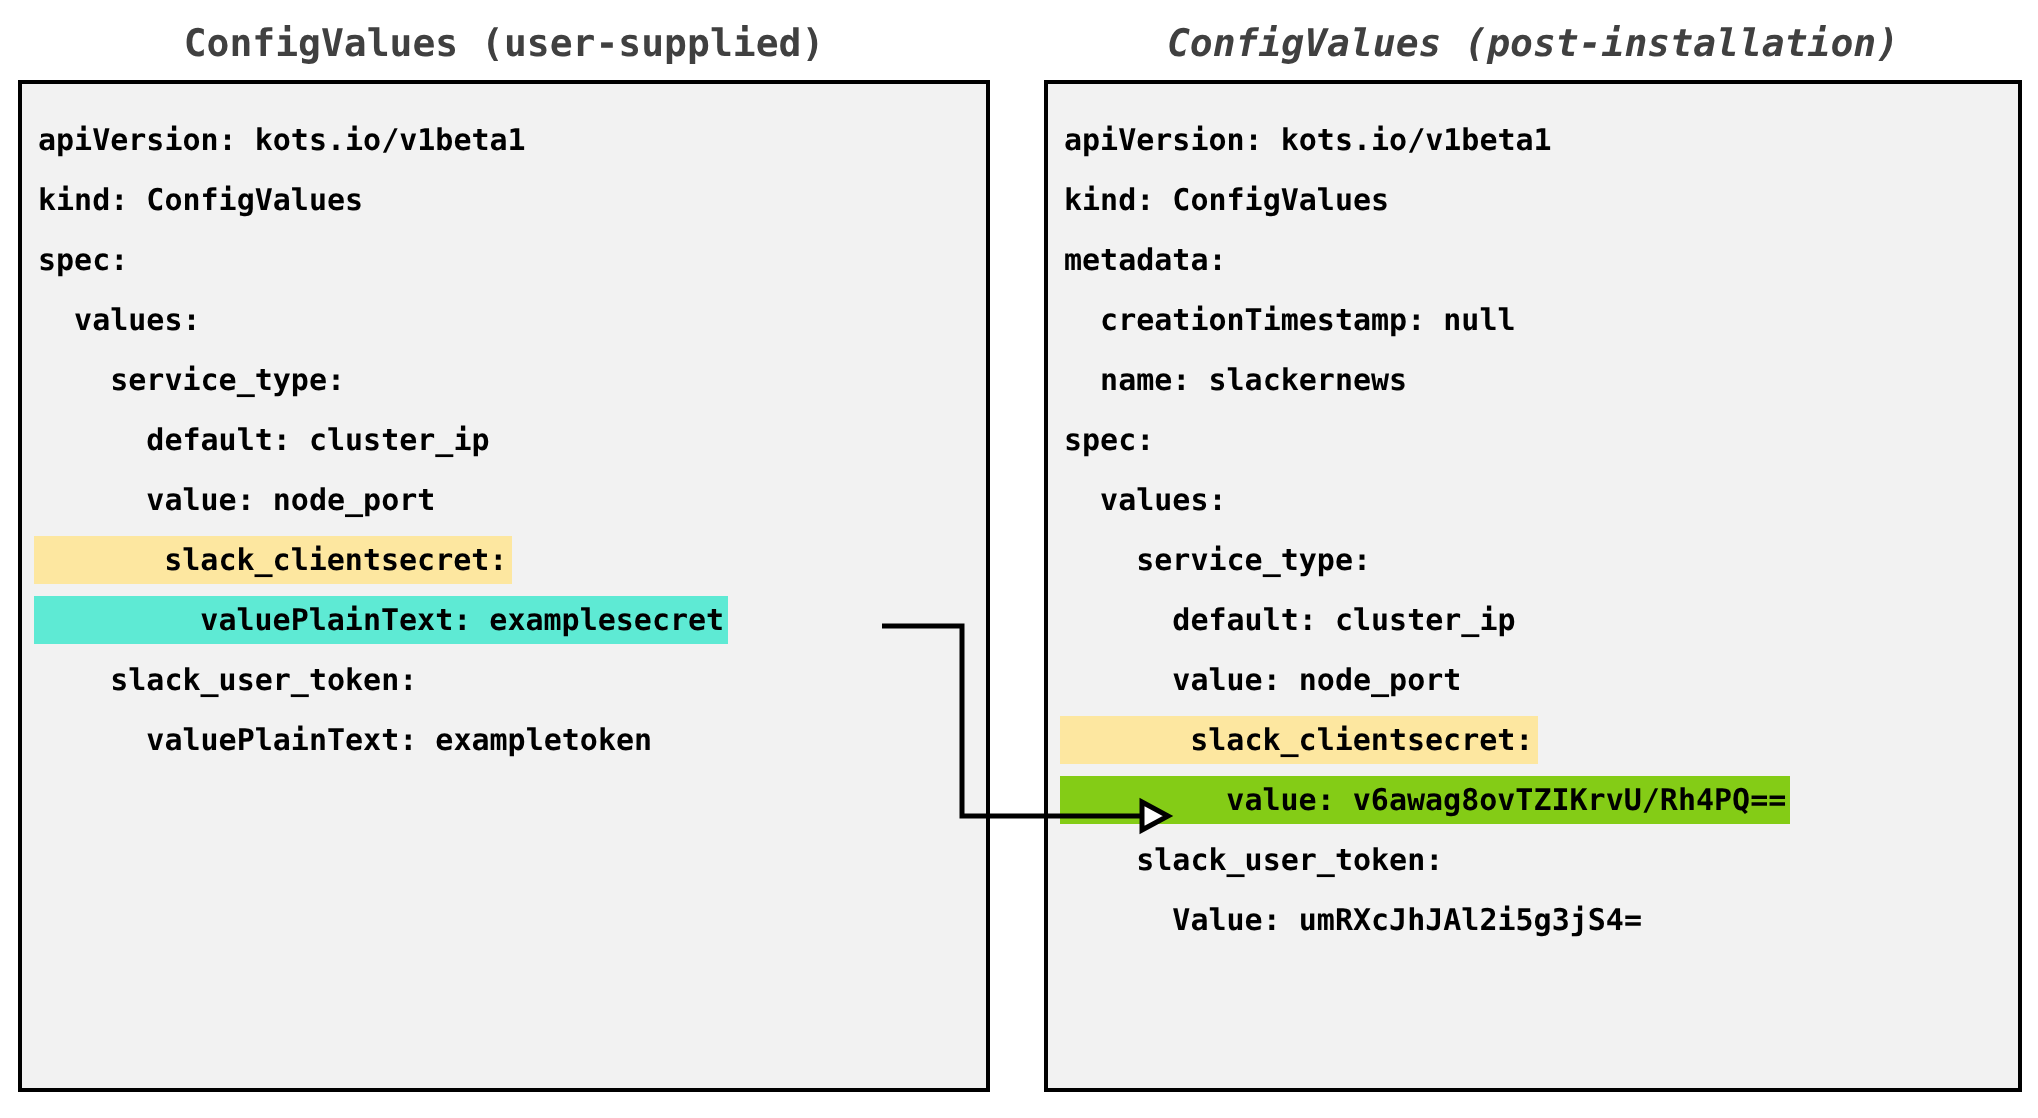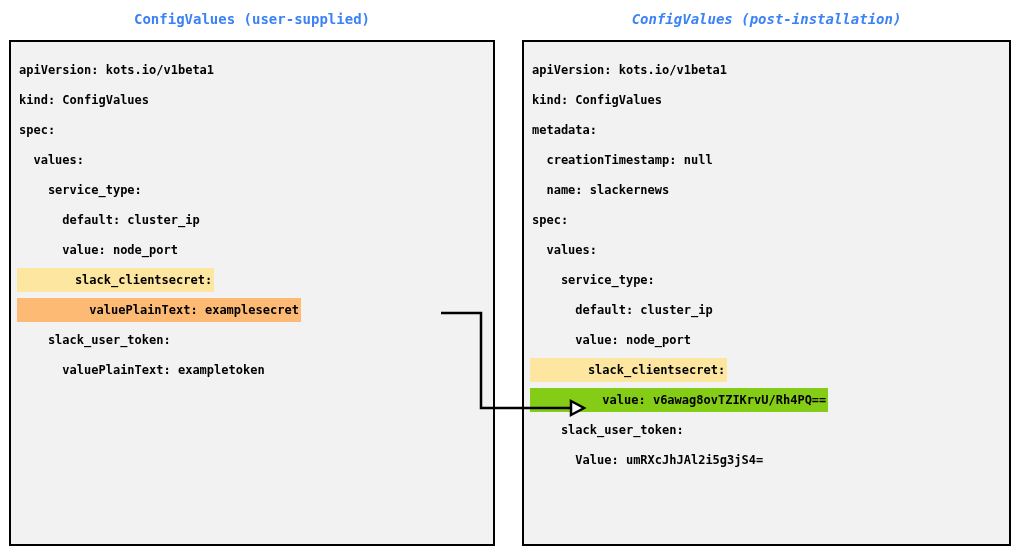--- a/index.html
+++ b/index.html
@@ -18,23 +18,23 @@
     position: absolute;
     left: 0; top: 0;
     width: 1019px;
     height: 559px;
   }
 
   
   .panel-title {
     position: absolute;
     font-family: "DejaVu Sans Mono", "Liberation Mono", monospace;
-    font-size: 14px;
+    font-size: 19px;
     font-weight: bold;
-    color: #3b82f6;
+    color: #404040;
     letter-spacing: 0px;
     white-space: nowrap;
     text-align: center;
   }
   #title-left  { left: 9px;   top: 11px;  width: 486px; }
   #title-right { left: 522px; top: 11px;  width: 489px; font-style: italic; }
 
   
   .code-box {
     position: absolute;
@@ -53,21 +53,21 @@
     width: 100%;
     box-sizing: border-box;
   }
 
   .code-line {
     display: block;
     height: 30px;
     line-height: 30px;
     white-space: pre;
     font-family: "DejaVu Sans Mono", "Liberation Mono", monospace;
-    font-size: 12px;
+    font-size: 15px;
     font-weight: bold;
     color: #000000;
   }
   .code-line > .txt {
     display: inline-block;
     padding: 0 2px;
     line-height: 24px;
     white-space: pre;
   }
   .code-line.hl > .txt {
@@ -94,21 +94,21 @@
   <div class="code-box" id="box-left" style="background: rgb(242, 242, 242); border-color: rgb(0, 0, 0);">
     <div class="code-lines" id="lines-left">
         <div class="code-line"><span class="txt">apiVersion: kots.io/v1beta1</span></div>
         <div class="code-line"><span class="txt">kind: ConfigValues</span></div>
         <div class="code-line"><span class="txt">spec:</span></div>
         <div class="code-line"><span class="txt">  values:</span></div>
         <div class="code-line"><span class="txt">    service_type:</span></div>
         <div class="code-line"><span class="txt">      default: cluster_ip</span></div>
         <div class="code-line"><span class="txt">      value: node_port</span></div>
         <div class="code-line hl"><span class="txt" style="background: rgb(253, 231, 160);">    slack_clientsecret:</span></div>
-        <div class="code-line hl"><span class="txt" style="background: #fdba74;">      valuePlainText: examplesecret</span></div>
+        <div class="code-line hl"><span class="txt" style="background: #5eead4;">      valuePlainText: examplesecret</span></div>
         <div class="code-line"><span class="txt">    slack_user_token:</span></div>
         <div class="code-line"><span class="txt">      valuePlainText: exampletoken</span></div>
       </div>
   </div>
 
   <div class="panel-title" id="title-right">ConfigValues (post-installation)</div>
 
   <div class="code-box" id="box-right" style="background: rgb(242, 242, 242); border-color: rgb(0, 0, 0);">
     <div class="code-lines" id="lines-right">
         <div class="code-line"><span class="txt">apiVersion: kots.io/v1beta1</span></div>

